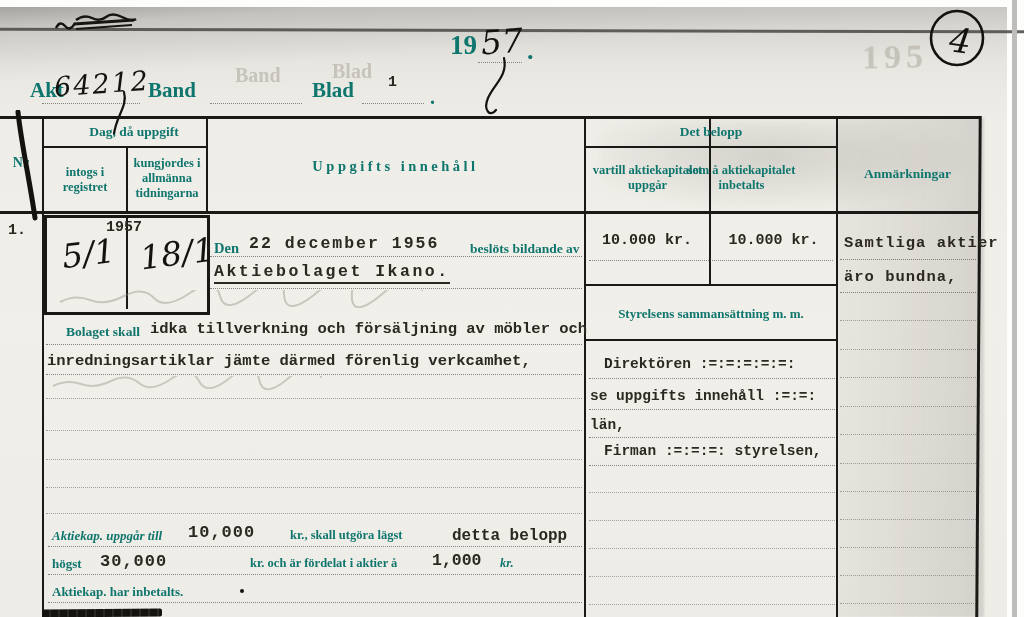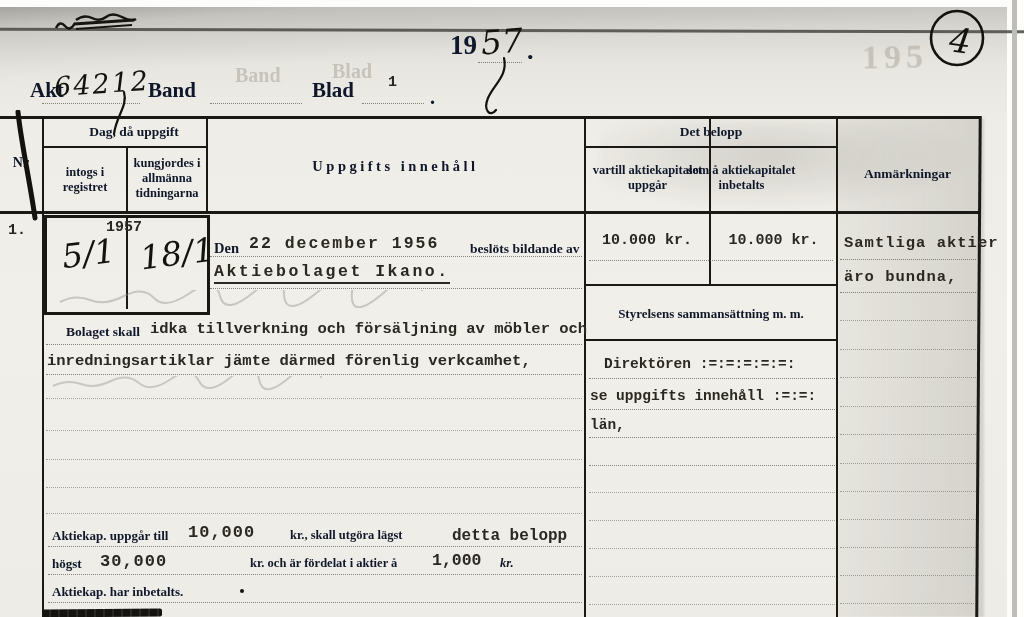--- a/index.html
+++ b/index.html
@@ -11,21 +11,21 @@
     background:
       linear-gradient(176deg, rgba(110,108,104,.38) 0%, rgba(175,173,168,.30) 3.5%, rgba(0,0,0,0) 11%),
       linear-gradient(180deg,#c9c7c2 0px,#dbd9d4 26px,#e8e6e1 58px,#efede7 115px,#f1efe9 320px,#eeece6 100%);}
   .shade-right{left:838px;top:118px;width:146px;height:499px;
     background:linear-gradient(90deg,rgba(151,148,141,.10),rgba(151,148,141,.30));filter:blur(1px);}
   .smudge-hdr{left:600px;top:120px;width:380px;height:92px;
     background:radial-gradient(ellipse at 45% 40%,rgba(140,137,130,.28),rgba(0,0,0,0) 70%);filter:blur(3px);}
   .edge-strip{left:1012px;top:0;width:5px;height:617px;background:#bfbdb9;}
   .topline{left:0;top:29px;width:1024px;height:2.5px;background:#4a4843;opacity:.85;transform:rotate(.15deg);}
   
-  .serif{font-family:"Liberation Serif",serif;font-weight:bold;color:#0f172a;}
+  .serif{font-family:"Liberation Serif",serif;font-weight:bold;color:#0f766e;}
   .mono{font-family:"Liberation Mono",monospace;font-weight:bold;color:#2b2822;}
   .hw{font-family:"DejaVu Serif",serif;font-style:italic;color:#14120f;}
   .ghost{font-family:"Liberation Serif",serif;font-weight:bold;color:#bcb8af;opacity:.75;filter:blur(.5px);}
   .ctr{text-align:center;}
   
   .dot{height:0;border-bottom:1.6px dotted #5b5850;opacity:.7;}
   .dot.lt{opacity:.5;}
   .vl,.hl{background:#1b1916;}
   .databox{border:3px solid #191815;background:transparent;}
   .blackout{background:repeating-linear-gradient(90deg,#151310 0 7px,#2b2823 7px 9px);border-radius:2px;transform:rotate(-.4deg);}
@@ -149,40 +149,41 @@
   <div class="abs dot lt" style="left:46px;top:459px;width:536px;"></div>
   <div class="abs dot lt" style="left:46px;top:487px;width:536px;"></div>
   <div class="abs dot lt" style="left:46px;top:513px;width:536px;"></div>
 
   <div class="abs mono" style="left:604px;top:356px;font-size:14.5px;">Direktören :=:=:=:=:=:</div>
   <div class="abs dot" style="left:589px;top:378px;width:246px;"></div>
   <div class="abs mono" style="left:590px;top:388px;font-size:14.5px;">se uppgifts innehåll :=:=:</div>
   <div class="abs dot" style="left:589px;top:409px;width:246px;"></div>
   <div class="abs mono" style="left:590px;top:417px;font-size:14.5px;">län,</div>
   <div class="abs dot" style="left:589px;top:437px;width:246px;"></div>
+  <div class="abs mono" style="left:604px;top:443px;font-size:14.5px;">Firman :=:=:=: styrelsen,</div>
   <div class="abs dot" style="left:589px;top:465px;width:246px;"></div>
   <div class="abs dot lt" style="left:589px;top:492px;width:246px;"></div>
   <div class="abs dot lt" style="left:589px;top:520px;width:246px;"></div>
   <div class="abs dot lt" style="left:589px;top:548px;width:246px;"></div>
   <div class="abs dot lt" style="left:589px;top:576px;width:246px;"></div>
   <div class="abs dot lt" style="left:589px;top:604px;width:246px;"></div>
 
   <div class="abs dot lt" style="left:840px;top:320px;width:136px;"></div>
   <div class="abs dot lt" style="left:840px;top:349px;width:136px;"></div>
   <div class="abs dot lt" style="left:840px;top:377px;width:136px;"></div>
   <div class="abs dot lt" style="left:840px;top:406px;width:136px;"></div>
   <div class="abs dot lt" style="left:840px;top:434px;width:136px;"></div>
   <div class="abs dot lt" style="left:840px;top:463px;width:136px;"></div>
   <div class="abs dot lt" style="left:840px;top:491px;width:136px;"></div>
   <div class="abs dot lt" style="left:840px;top:519px;width:136px;"></div>
   <div class="abs dot lt" style="left:840px;top:547px;width:136px;"></div>
   <div class="abs dot lt" style="left:840px;top:575px;width:136px;"></div>
   <div class="abs dot lt" style="left:840px;top:603px;width:136px;"></div>
 
-  <div class="abs serif" style="left:52px;top:528px;font-size:13px;">Aktiekap. uppgår till</div>
+  <div class="abs serif" style="left:52px;top:528px;font-size:13px;font-style:italic;">Aktiekap. uppgår till</div>
   <div class="abs mono" style="left:188px;top:523px;font-size:17px;letter-spacing:1px;">10,000</div>
   <div class="abs serif" style="left:290px;top:528px;font-size:12.5px;">kr., skall utgöra lägst</div>
   <div class="abs mono" style="left:452px;top:527px;font-size:16px;">detta belopp</div>
   <div class="abs dot" style="left:48px;top:546px;width:534px;"></div>
 
   <div class="abs serif" style="left:52px;top:556px;font-size:13px;">högst</div>
   <div class="abs mono" style="left:100px;top:552px;font-size:17px;letter-spacing:1px;">30,000</div>
   <div class="abs serif" style="left:250px;top:556px;font-size:12.5px;">kr. och är fördelat i aktier å</div>
   <div class="abs mono" style="left:432px;top:551px;font-size:16.5px;">1,000</div>
   <div class="abs serif" style="left:500px;top:556px;font-size:12.5px;font-style:italic;">kr.</div>

